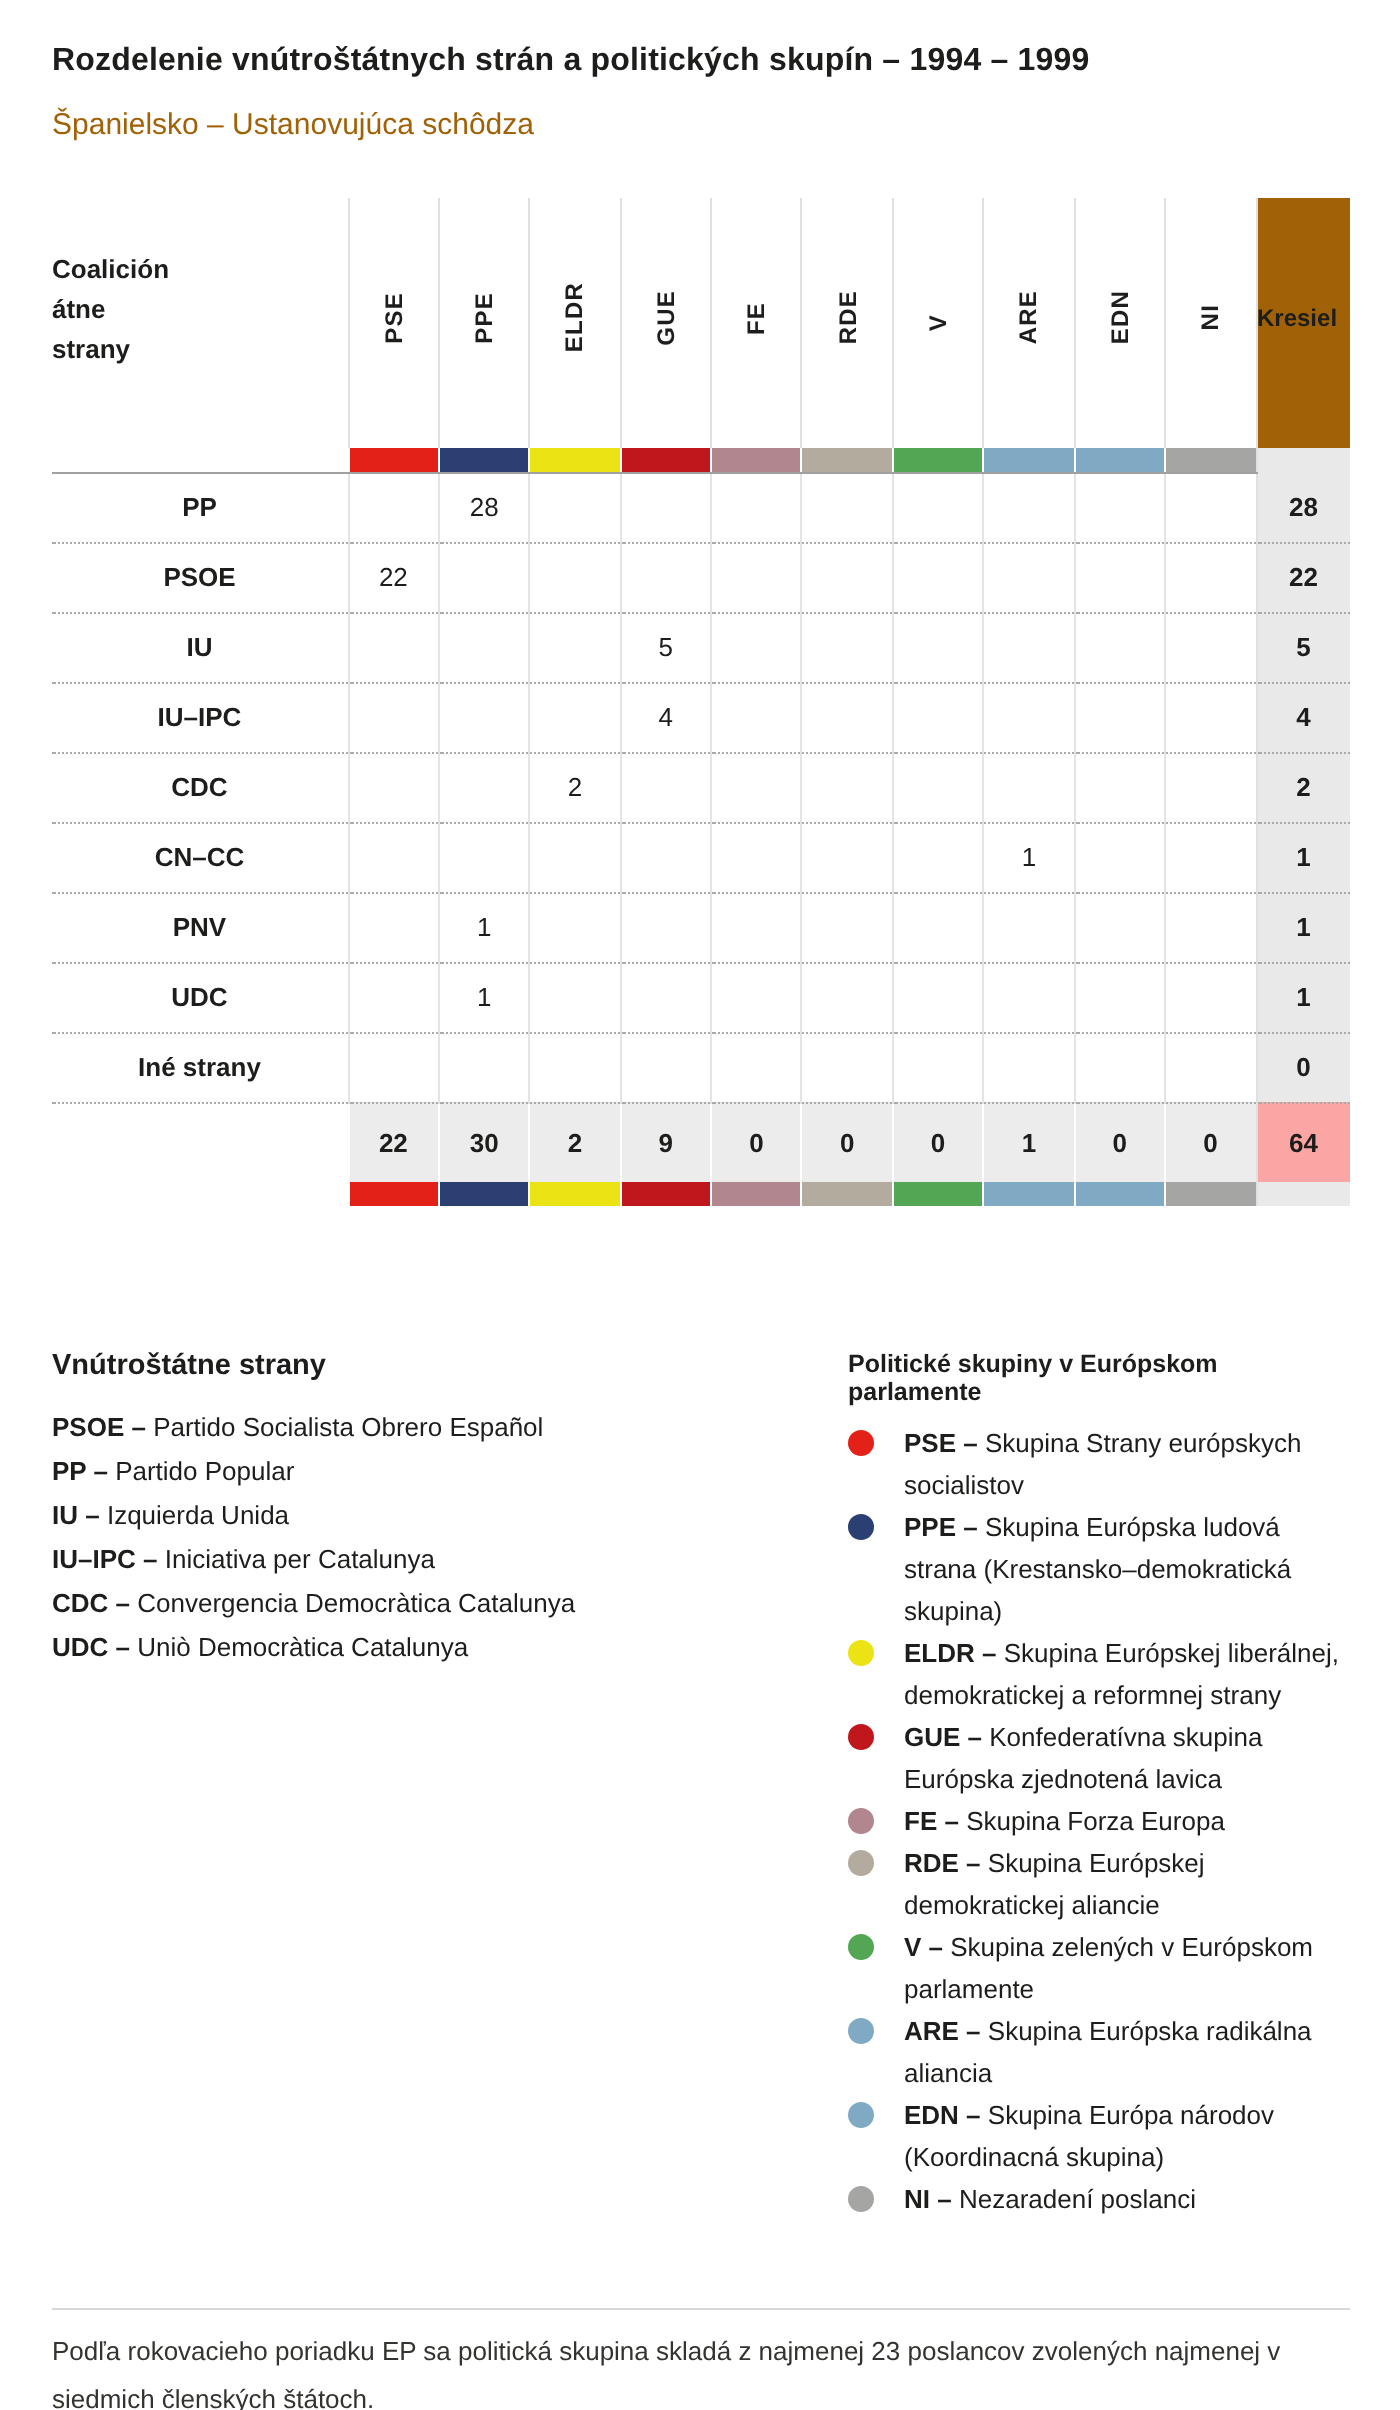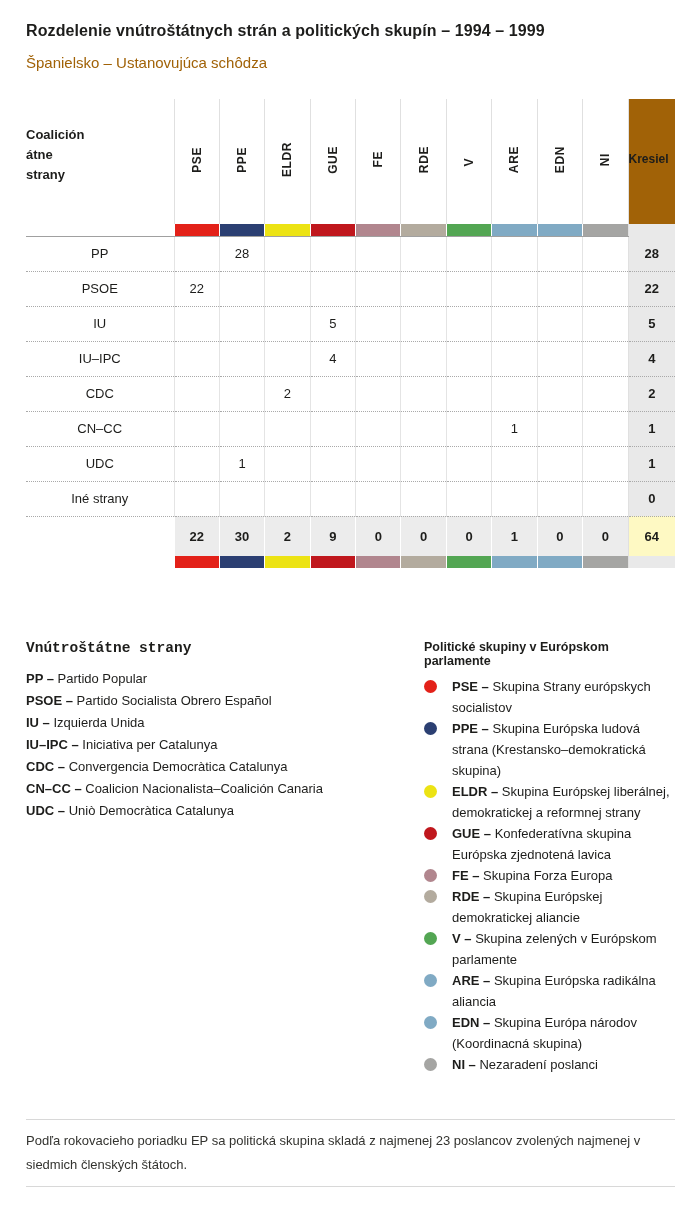--- a/index.html
+++ b/index.html
@@ -34,37 +34,37 @@
   }
   th.seats-head { background: #a16207; vertical-align: bottom; text-align: left;
     padding-bottom: 5px; font-size: 12px; font-weight: 700; border-left: 1px solid #e0e0e0; }
 
   tr.bar-row td { height: 12px; border-bottom: 1px solid #a0a0a0; }
   tr.bar-row td.bar { border-left: 1px solid #ffffff; }
   tr.bar-row td.seats-bar { background: #e9e9e9; border-left: 1px solid #e0e0e0; border-bottom: none; }
 
   tbody tr.body-row td { height: 35px; font-size: 13px; text-align: center;
     border-bottom: 1px dotted #a9a9a9; vertical-align: middle; }
-  td.party { text-align: left; font-weight: 400; }
+  td.party { text-align: left; font-weight: 700; }
   tbody td.val { border-left: 1px solid #e4e4e4; }
   tbody td.seats { background: #e9e9e9; font-weight: 700; border-left: 1px solid #e0e0e0; }
 
   tr.totals-row td { height: 40px; font-size: 13px; font-weight: 700; text-align: center; vertical-align: middle; }
   tr.totals-row td.tot { background: #ececec; border-left: 1px solid #ffffff; }
-  tr.totals-row td.seats-tot { background: #fef9c3; border-left: 1px solid #e0e0e0; }
+  tr.totals-row td.seats-tot { background: #fca5a5; border-left: 1px solid #e0e0e0; }
 
   tr.bottom-bar-row td { height: 12px; }
   tr.bottom-bar-row td.bar { border-left: 1px solid #ffffff; }
   tr.bottom-bar-row td.seats-bar { background: #e9e9e9; border-left: 1px solid #e0e0e0; }
 
   
   .legends { display: flex; margin-top: 72px; }
   .legend-left { width: 398px; }
   .legend-left h3 {
-    font-family: Liberation Mono, monospace;
+    font-family: Liberation Sans, sans-serif;
     font-size: 14.5px; font-weight: 700; margin-bottom: 12px;
   }
   .legend-left .item { font-size: 13px; line-height: 22px; }
   .legend-left .item b { font-weight: 700; }
 
   .legend-right { width: 251px; }
   .legend-right h3 { font-size: 12.5px; font-weight: 700; margin-bottom: 8px; }
   .legend-right .gitem { display: flex; align-items: flex-start; }
   .legend-right .dot { width: 13px; height: 13px; border-radius: 50%; flex: 0 0 13px;
     margin-top: 4px; margin-right: 15px; }
@@ -212,20 +212,34 @@
           <td class="val"></td>
           <td class="val"></td>
           <td class="val"></td>
           <td class="val"></td>
           <td class="val">1</td>
           <td class="val"></td>
           <td class="val"></td>
           <td class="seats">1</td>
         </tr>
         <tr class="body-row">
+          <td class="party">PNV</td>
+          <td class="val"></td>
+          <td class="val">1</td>
+          <td class="val"></td>
+          <td class="val"></td>
+          <td class="val"></td>
+          <td class="val"></td>
+          <td class="val"></td>
+          <td class="val"></td>
+          <td class="val"></td>
+          <td class="val"></td>
+          <td class="seats">1</td>
+        </tr>
+        <tr class="body-row">
           <td class="party">UDC</td>
           <td class="val"></td>
           <td class="val">1</td>
           <td class="val"></td>
           <td class="val"></td>
           <td class="val"></td>
           <td class="val"></td>
           <td class="val"></td>
           <td class="val"></td>
           <td class="val"></td>
@@ -274,26 +288,25 @@
           <td class="bar" style="background: rgb(165, 165, 163);"></td>
           <td class="seats-bar"></td>
         </tr>
       </tbody>
   </table>
 
   <div class="legends">
     <div class="legend-left">
       <h3>Vnútroštátne strany</h3>
       <div id="parties-list">
+          <div class="item"><b>PSOE – </b>Partido Socialista Obrero Español</div>
           <div class="item"><b>PP – </b>Partido Popular</div>
-          <div class="item"><b>PSOE – </b>Partido Socialista Obrero Español</div>
           <div class="item"><b>IU – </b>Izquierda Unida</div>
           <div class="item"><b>IU–IPC – </b>Iniciativa per Catalunya</div>
           <div class="item"><b>CDC – </b>Convergencia Democràtica Catalunya</div>
-          <div class="item"><b>CN–CC – </b>Coalicion Nacionalista–Coalición Canaria</div>
           <div class="item"><b>UDC – </b>Uniò Democràtica Catalunya</div>
         </div>
     </div>
     <div class="legend-right">
       <h3>Politické skupiny v Európskom parlamente</h3>
       <div id="groups-list">
           <div class="gitem">
             <span class="dot" style="background: rgb(227, 33, 25);"></span>
             <span class="gtext"><b>PSE – </b>Skupina Strany európskych socialistov</span>
           </div>

